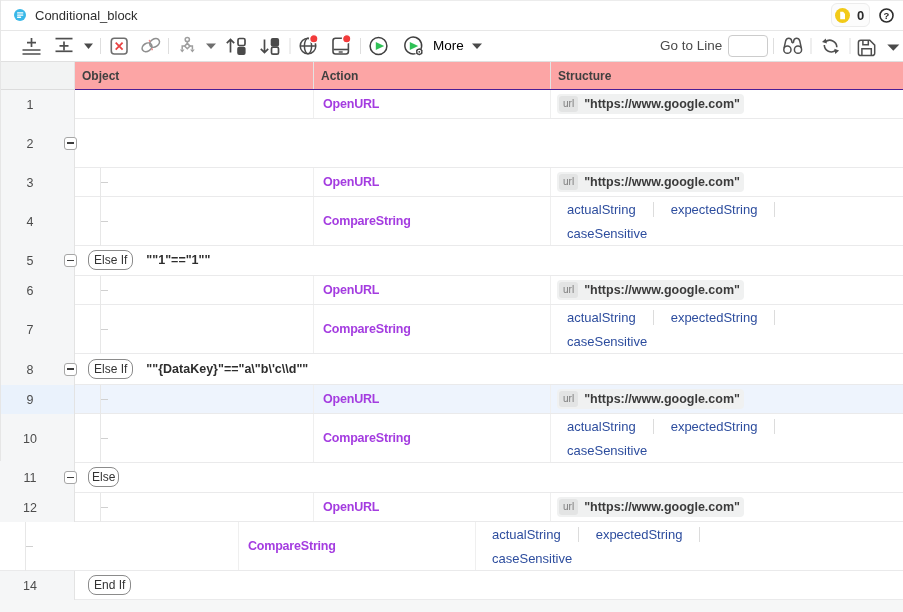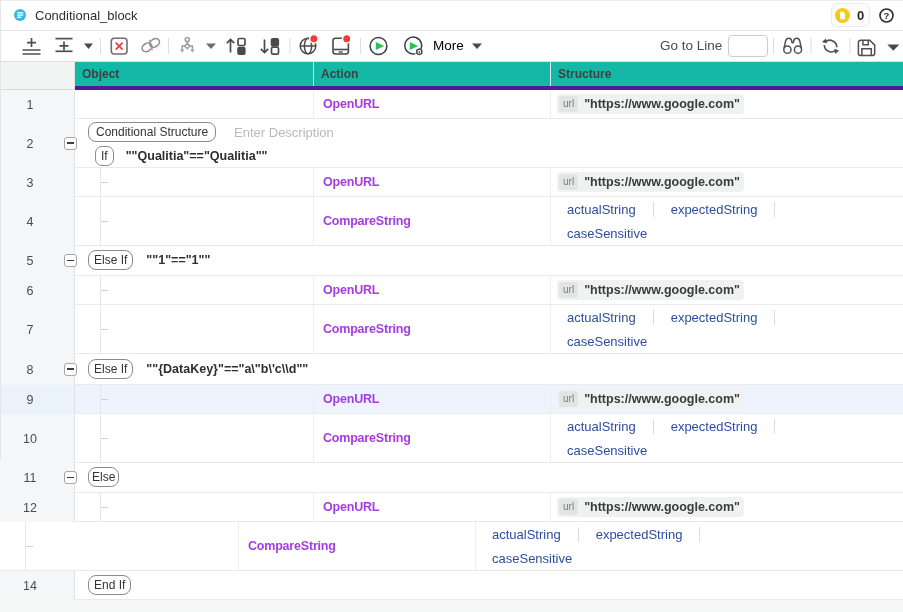--- a/index.html
+++ b/index.html
@@ -20,21 +20,21 @@
 .more{position:absolute;left:433px;top:7px;font-size:13.5px;color:#000000}
 .gotoline{position:absolute;left:660px;top:7px;font-size:13.5px;color:#4a4a4a}
 .golinput{position:absolute;left:728px;top:4px;width:40px;height:22px;border:1px solid #cccccc;border-radius:4px;background:#fff}
 
 .row{display:flex;width:903px}
 .gut{width:75px;background:#f5f6f7;border-right:1px solid #e3e3e3;display:flex;align-items:center;justify-content:center;padding-right:14px;color:#4c4c4c;font-size:12.5px;flex:none}
 .cells{flex:1;display:flex;border-bottom:1px solid #eaeaeb;background:#fff;position:relative}
 .hl .gut{background:#eaf2fc}
 .hl .cells{background:#eef4fd}
 .header .gut{background:#f2f3f3;border-bottom:1px solid #dcdcdc}
-.header .cells{background:#14b8a6;border-bottom:4px solid #4c1d95}
+.header .cells{background:#fca5a5;border-bottom:1px solid #4c1d95}
 .header .hc{font-size:12px;font-weight:700;color:#404040;display:flex;align-items:center;padding-left:7px}
 .c-obj{width:239px;border-right:1px solid #efefef;position:relative}
 .c-act{width:237px;border-right:1px solid #efefef;display:flex;align-items:center;padding-left:9px}
 .c-par{flex:1;display:flex;align-items:center;padding-left:6px}
 .nest:before{content:'';position:absolute;left:25px;top:0;bottom:-1px;width:1px;background:#e7e7e7}
 .nest:after{content:'';position:absolute;left:26px;top:50%;width:7px;height:1px;background:#d0d0d0}
 .act{color:#a43ce0;font-size:12.5px;font-weight:700;letter-spacing:-0.2px}
 
 .chip{display:inline-flex;align-items:center;height:20px;background:#f0f1f1;border-radius:4px;padding:0 4px 0 2px}
 .chip .utag{background:#e3e4e4;border-radius:3px;font-size:10px;color:#7d7d7d;padding:2px 4px;line-height:12px;margin-right:6px}
@@ -213,28 +213,20 @@
   </div>
 </div>
 
 <div class="row" style="height:49px">
   <div class="gut">2</div>
   <div class="cells">
     <div class="full">
       <div class="minus">
             <i></i>
           </div>
-      <div style="position:absolute;left:13px;top:3px;display:flex;align-items:center">
-        <span class="tag" style="padding:0 7px">Conditional Structure</span>
-        <span style="margin-left:18px;font-size:13px;color:#b9b9b9">Enter Description</span>
-      </div>
-      <div style="position:absolute;left:20px;top:27px;display:flex;align-items:center">
-        <span class="tag" style="border-radius:7px;padding:0 5px">If</span>
-        <span class="cond" style="margin-left:12px">""Qualitia"=="Qualitia""</span>
-      </div>
     </div>
   </div>
 </div>
 
 <div class="row" style="height:29px">
   <div class="gut">3</div>
   <div class="cells">
     <div class="c-obj nest"></div>
     <div class="c-act">
           <span class="act">OpenURL</span>

